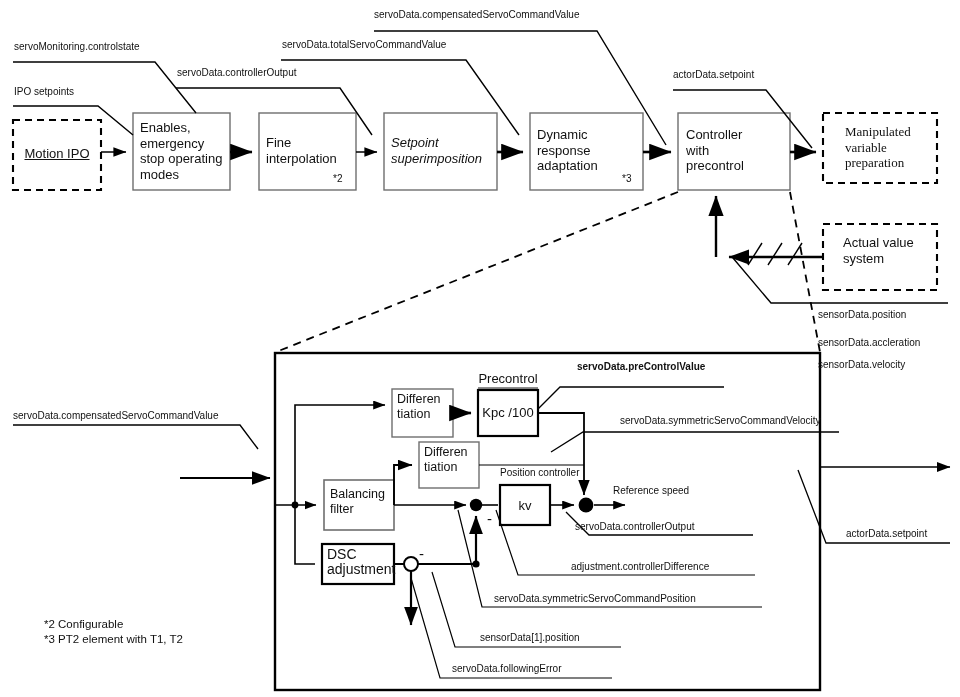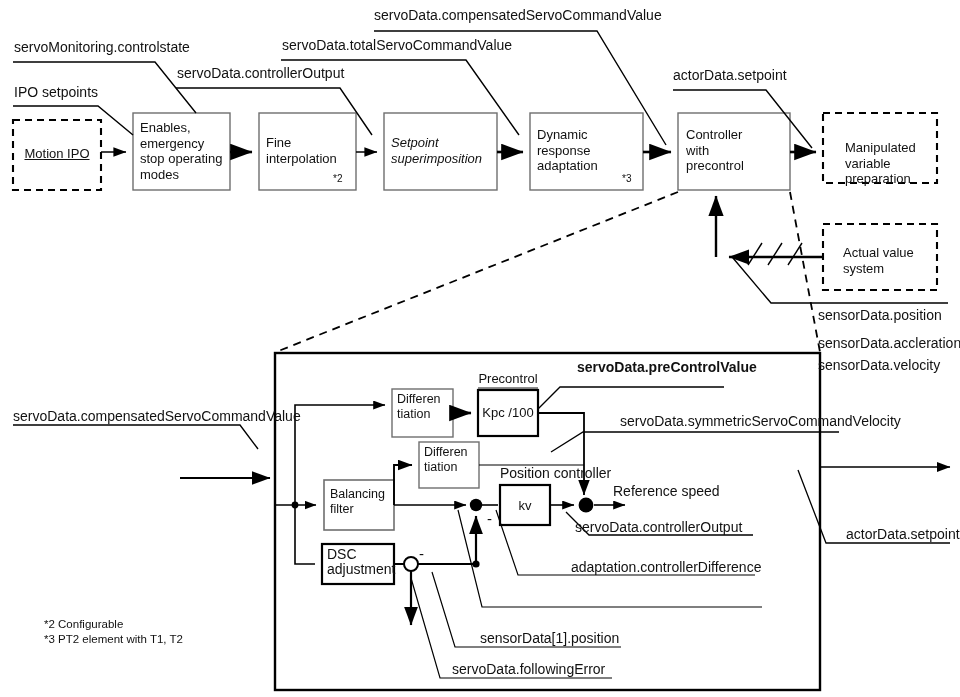--- a/index.html
+++ b/index.html
@@ -1,19 +1,19 @@
 <!DOCTYPE html>
 <html><head>
 <meta charset="utf-8">
 <style>
   html,body{margin:0;padding:0;background:#ffffff;}
   #root{position:relative;width:960px;height:697px;background:#ffffff;
         font-family:"Liberation Sans","DejaVu Sans",sans-serif;color:#000;overflow:hidden;}
   #svgroot{position:absolute;left:0;top:0;width:960px;height:697px;}
-  .lbl{position:absolute;font-size:14px;line-height:14px;white-space:nowrap;color:#111;}
+  .lbl{position:absolute;font-size:10px;line-height:14px;white-space:nowrap;color:#111;}
   .boxlabel{position:absolute;font-size:13px;line-height:15.5px;color:#111;white-space:pre-line;}
   .fn{position:absolute;font-size:11.5px;line-height:15px;white-space:nowrap;color:#111;}
   .star{position:absolute;font-size:10px;color:#111;}
   .ctr{position:absolute;font-size:13px;color:#111;text-align:center;}
 </style>
 </head>
 <body>
 
 <div id="root">
 
@@ -191,24 +191,24 @@
   <div class="star" style="left:333px;top:173px;">*2</div>
   <div class="boxlabel" style="left:391px;top:135px;width:110px;font-style:italic;">Setpoint
 superimposition</div>
   <div class="boxlabel" style="left:537px;top:127px;width:100px;">Dynamic
 response
 adaptation</div>
   <div class="star" style="left:622px;top:173px;">*3</div>
   <div class="boxlabel" style="left:686px;top:127px;width:100px;">Controller
 with
 precontrol</div>
-  <div class="boxlabel" style="left:845px;top:140px;width:95px;">Manipulated
+  <div class="boxlabel" style="left:845px;top:124px;width:95px;font-family:Liberation Serif, serif;">Manipulated
 variable
 preparation</div>
-  <div class="boxlabel" style="left:843px;top:245px;width:95px;">Actual value
+  <div class="boxlabel" style="left:843px;top:235px;width:95px;">Actual value
 system</div>
 
   <div class="lbl" style="left:818px;top:308px;">sensorData.position</div>
   <div class="lbl" style="left:818px;top:322px;margin-top:36px;">sensorData.velocity</div>
   <div class="lbl" style="left:818px;top:336px;">sensorData.accleration</div>
 
   <div class="lbl" style="left:13px;top:409px;">servoData.compensatedServoCommandValue</div>
 
   <div class="boxlabel" style="left:397px;top:392px;width:58px;font-size:12.5px;line-height:15px;">Differen
 tiation</div>
@@ -220,21 +220,22 @@
   <div class="boxlabel" style="left:330px;top:487px;width:66px;font-size:12.5px;line-height:15px;">Balancing
 filter</div>
   <div class="ctr" style="left:500px;top:498px;width:50px;">kv</div>
   <div class="boxlabel" style="left:327px;top:547px;width:70px;font-size:14px;line-height:15px;">DSC
 adjustment</div>
 
   <div class="lbl" style="left:577px;top:360px;font-weight:bold;">servoData.preControlValue</div>
   <div class="lbl" style="left:586px;top:414px;margin-left:34px;">servoData.symmetricServoCommandVelocity</div>
   <div class="lbl" style="left:613px;top:484px;">Reference speed</div>
   <div class="lbl" style="left:575px;top:520px;">servoData.controllerOutput</div>
-  <div class="lbl" style="left:571px;top:560px;">adaptation.controllerDifference</div>
+  <div class="lbl" style="left:571px;top:560px;">adjustment.controllerDifference</div>
+  <div class="lbl" style="left:494px;top:592px;">servoData.symmetricServoCommandPosition</div>
   <div class="lbl" style="left:480px;top:631px;">sensorData[1].position</div>
   <div class="lbl" style="left:452px;top:662px;">servoData.followingError</div>
   <div class="lbl" style="left:846px;top:527px;">actorData.setpoint</div>
 
   <div class="lbl" style="left:487px;top:512px;font-size:15px;">-</div>
   <div class="lbl" style="left:419px;top:547px;font-size:15px;">-</div>
 
   <div class="fn" style="left:44px;top:617px;">*2  Configurable</div>
   <div class="fn" style="left:44px;top:632px;">*3  PT2 element with T1, T2</div>
 

